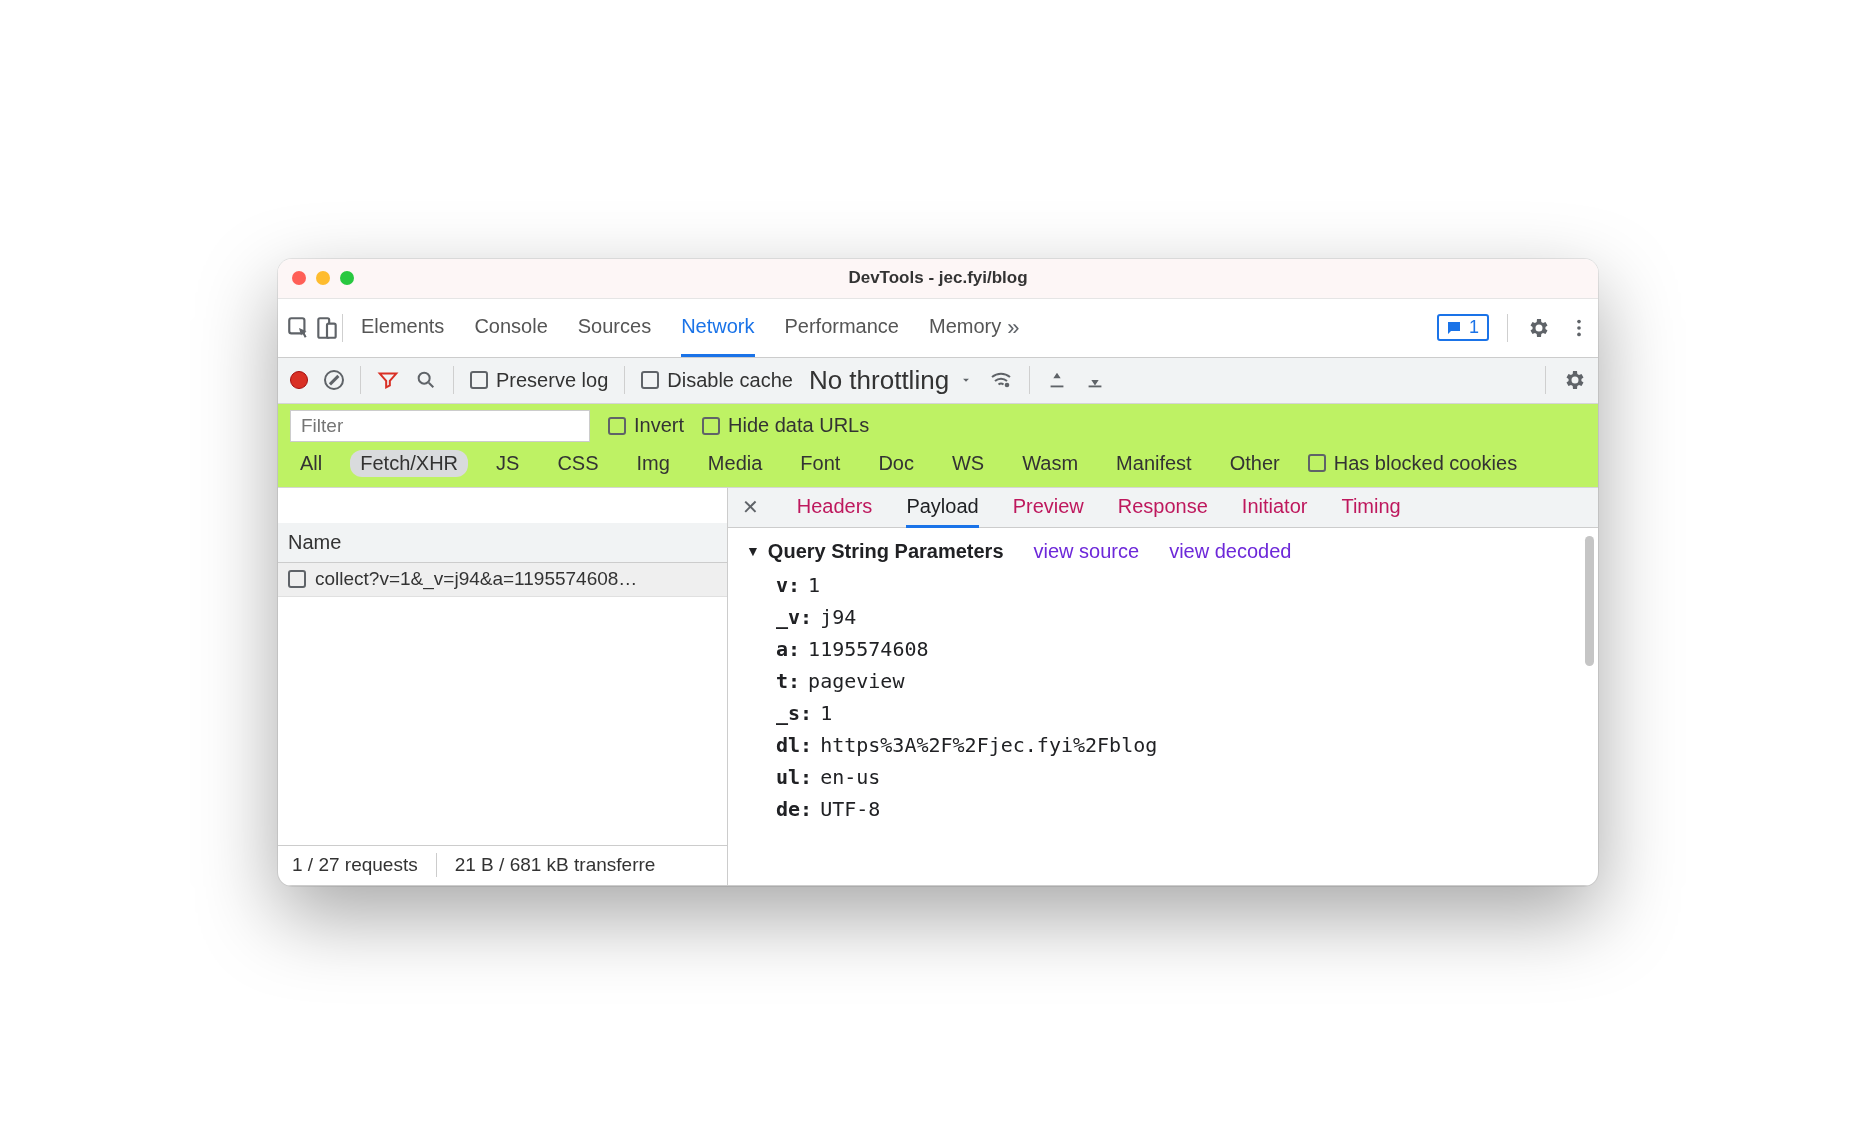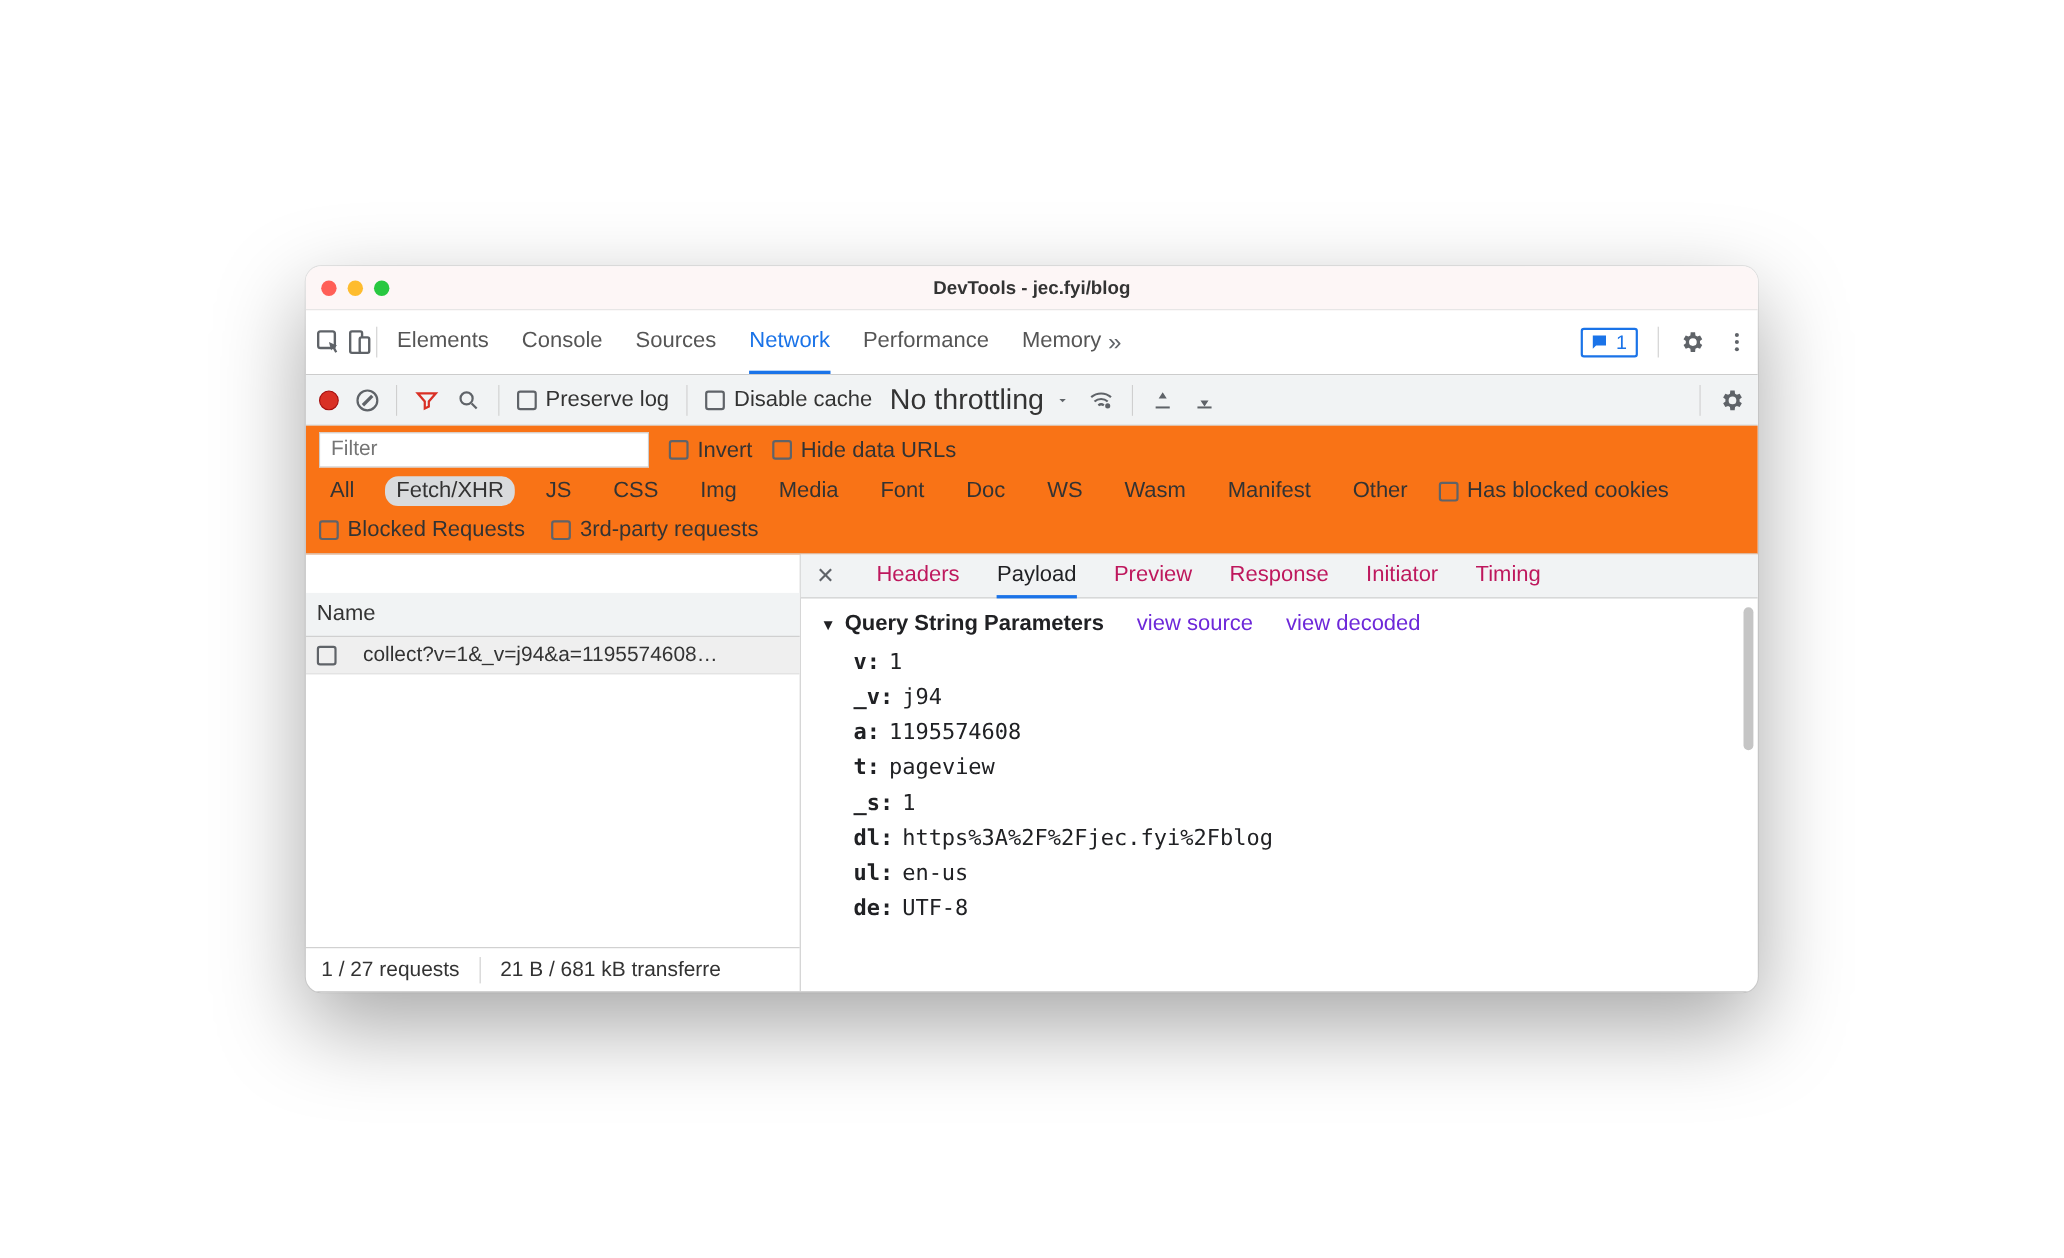--- a/index.html
+++ b/index.html
@@ -73,21 +73,21 @@
 .clear-circle { width: 20px; height: 20px; border: 2.5px solid #5f6368; border-radius: 50%; position: relative; }
 .clear-circle::after { content:""; position:absolute; left:2px; right:2px; top:50%; height:2.5px; background:#5f6368; transform:translateY(-50%) rotate(-45deg); }
 .vdiv { width: 1px; height: 28px; background: #cfcfcf; }
 .funnel-icon svg { stroke: #d93025; }
 .search-icon-tb { width: 22px; height: 22px; }
 .tb-check { display: flex; align-items: center; gap: 8px; font-size: 20px; color: #333; }
 .checkbox { width: 18px; height: 18px; border: 2px solid #5f6368; border-radius: 3px; }
 .throttle { display: flex; align-items: center; gap: 10px; font-size: 26px; color: #333; }
 
 .filter-row {
-  border-bottom: 1px solid #d5d5d5; background: #f97316;
+  border-bottom: 1px solid #d5d5d5; background: #bef264;
   padding: 6px 12px 10px 12px;
 }
 .filter-line1 { display: flex; align-items: center; gap: 18px; margin-bottom: 8px; }
 .filter-input {
   width: 300px; height: 32px; font-size: 19px; padding: 2px 10px;
   border: 1px solid #ccc; background: #fff; color: #888;
 }
 .type-chips { display: flex; align-items: center; gap: 18px; flex-wrap: wrap; }
 .chip { font-size: 20px; color: #333; cursor: pointer; padding: 2px 10px; border-radius: 12px; }
 .chip.active { background: #d9dbdd; }
@@ -97,21 +97,21 @@
 .split { display: flex; height: 398px; border-bottom: 1px solid #ccc; }
 .left-pane { width: 450px; border-right: 1px solid #ccc; display: flex; flex-direction: column; }
 .col-header {
   height: 40px; display: flex; align-items: center; padding: 0 10px;
   border-bottom: 1px solid #ccc; font-size: 20px; color: #333;
   background: #f1f3f4;
   margin-top: 35px;
 }
 .req-list { flex:1; overflow: hidden; }
 .req-row {
-  height: 34px; display: flex; align-items: center; gap: 24px; padding: 0 10px;
+  height: 34px; display: flex; align-items: center; gap: 9px; padding: 0 10px;
   font-size: 19px; color: #333; background: #efefef;
   border-bottom: 1px solid #e0e0e0; white-space: nowrap; overflow: hidden; text-overflow: ellipsis;
 }
 .req-row .checkbox { flex-shrink: 0; }
 .statusbar {
   height: 40px; display:flex; align-items:center; padding:0 14px;
   font-size: 19px; color:#333; gap: 18px; white-space: nowrap; overflow:hidden;
   border-top: 1px solid #ccc;
 }
 .statusbar .sdiv { width:1px; height:24px; background:#ccc; }
@@ -286,30 +286,20 @@
         <span class="chip">Doc</span>
         <span class="chip">WS</span>
         <span class="chip">Wasm</span>
         <span class="chip">Manifest</span>
         <span class="chip">Other</span>
         <label class="chip-check">
           <span class="checkbox"></span>
           <span>Has blocked cookies</span>
         </label>
       </div>
-    <div class="filter-line2">
-      <label class="chip-check">
-        <span class="checkbox"></span>
-        <span>Blocked Requests</span>
-      </label>
-      <label class="chip-check">
-        <span class="checkbox"></span>
-        <span>3rd-party requests</span>
-      </label>
-    </div>
   </div>
 
   <div class="split">
     <div class="left-pane">
       <div class="col-header">Name</div>
       <div class="req-list">
         <div class="req-row">
           <span class="checkbox"></span>
           <span style="overflow:hidden;text-overflow:ellipsis;">collect?v=1&amp;_v=j94&amp;a=1195574608…</span>
         </div>

